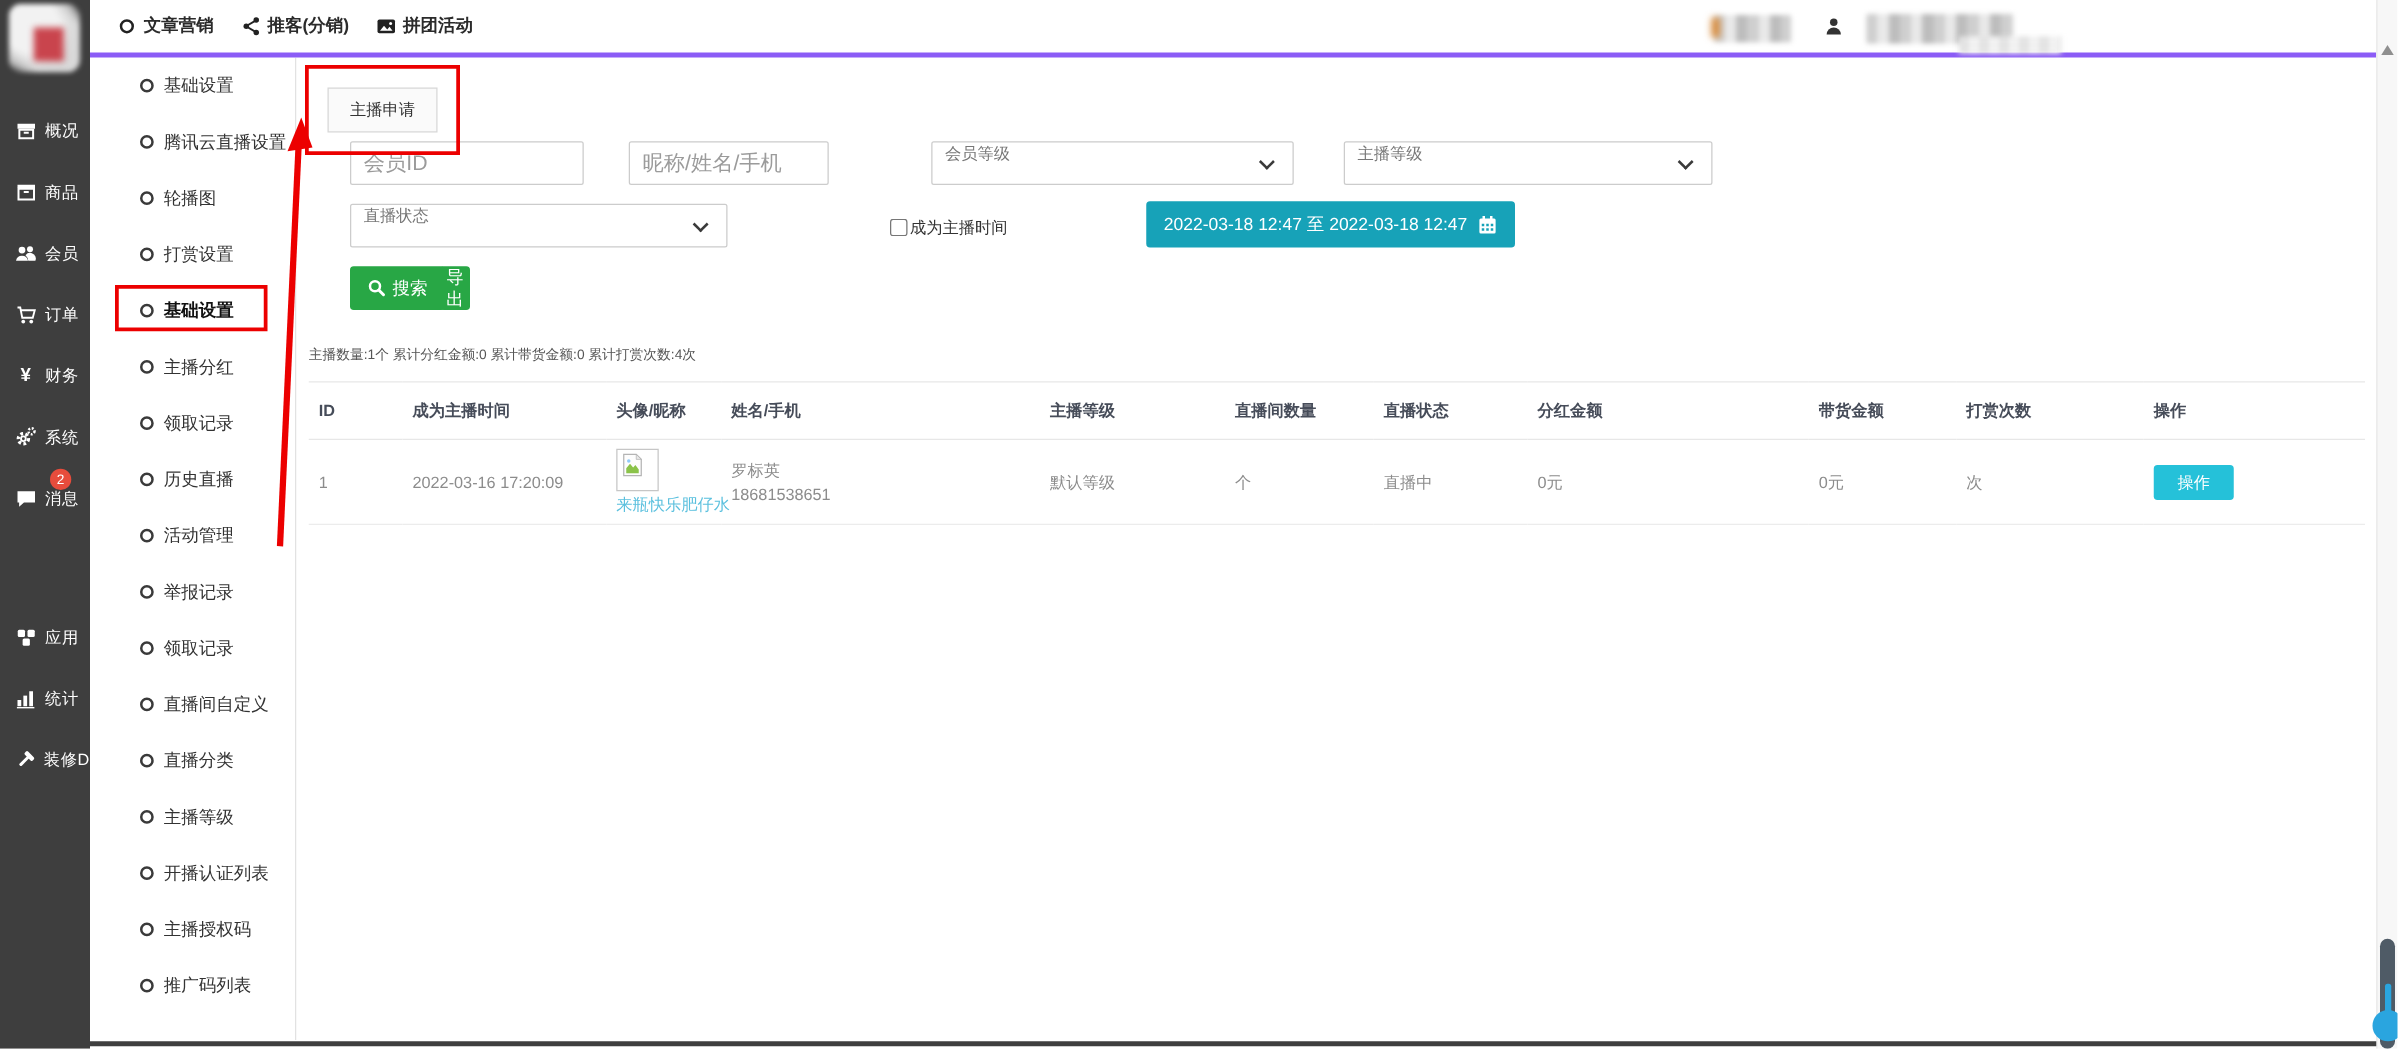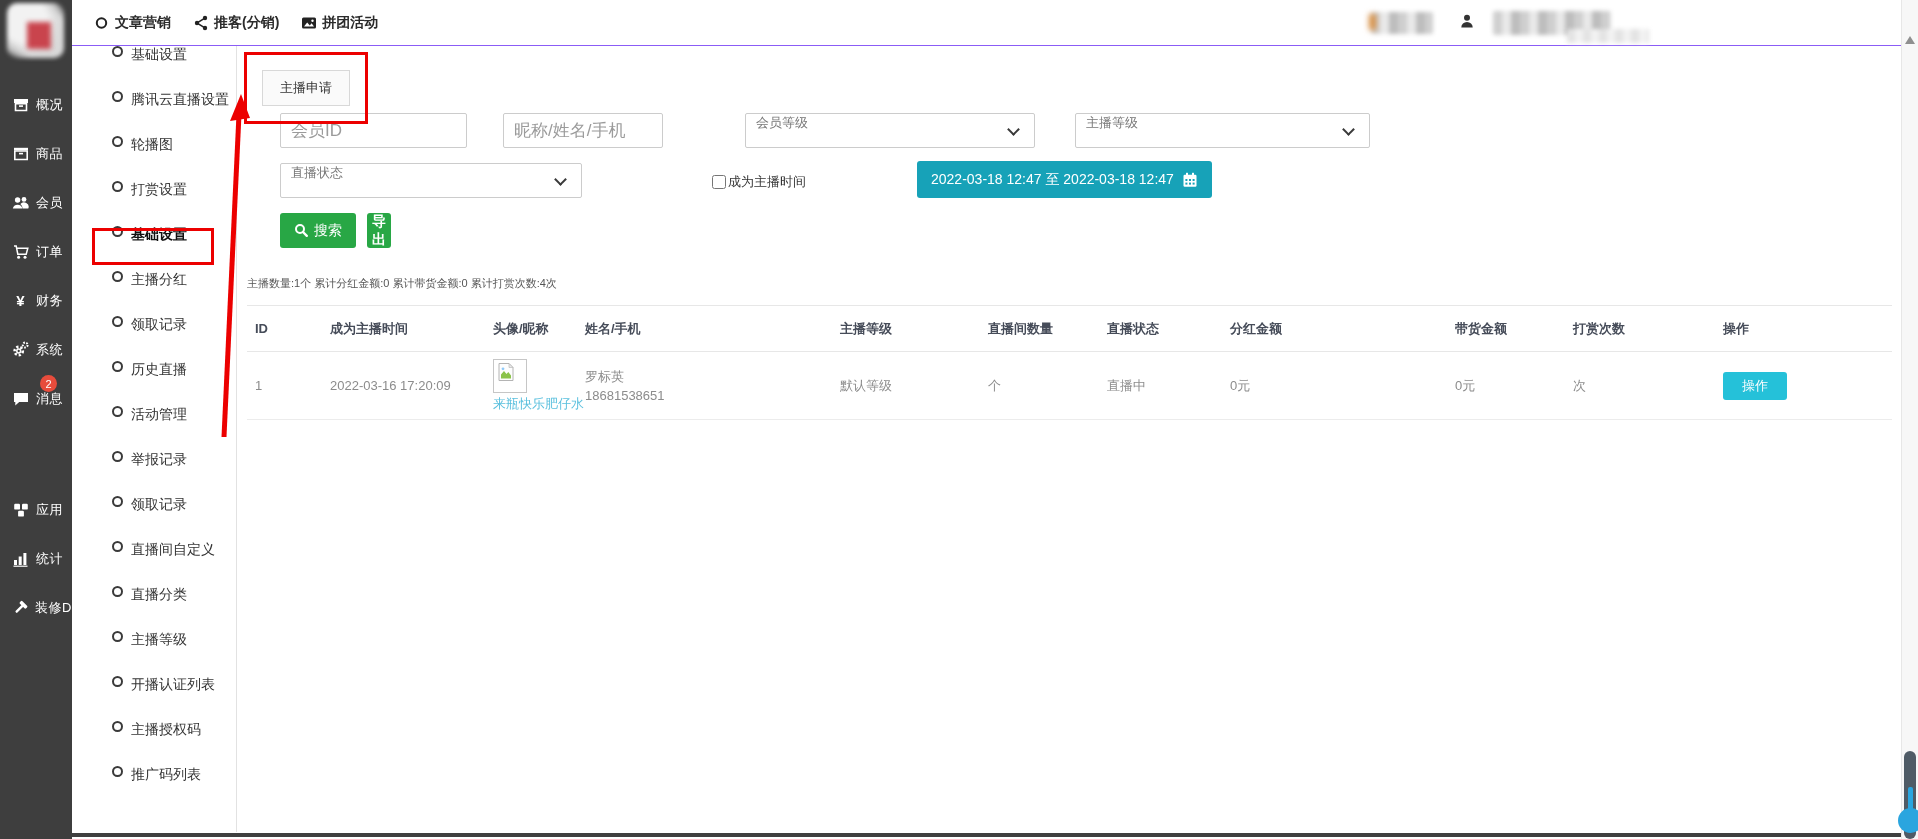--- a/index.html
+++ b/index.html
@@ -17,38 +17,38 @@
   .logo .redsq { position:absolute; left:27px; top:22px; width:24px; height:27px; background:#c9444d; filter:blur(2.5px); }
   .s-item { position:relative; height:49px; display:flex; align-items:center; padding-left:12px; color:#fff; cursor:pointer; }
   .s-item .s-ico { width:17px; height:17px; margin-right:7px; display:inline-flex; align-items:center; justify-content:center; }
   .s-item .s-lbl { font-size:13px; letter-spacing:.5px; white-space:nowrap; }
   .s-pad { height:18px; } .s-gap { height:62px; }
   .yen { font-size:15px; font-weight:bold; color:#fff; line-height:1; }
   .badge { position:absolute; top:1px; left:40px; min-width:17px; height:17px; border-radius:9px; background:#e74c3c;
     color:#fff; font-size:11px; display:flex; align-items:center; justify-content:center; padding:0 4px; }
 
   
-  .topbar { position:absolute; left:72px; top:0; right:17px; height:46px; background:#fff; border-bottom:1px solid #8b5cf6;
+  .topbar { position:absolute; left:72px; top:0; right:17px; height:46px; background:#fff; border-bottom:4px solid #8b5cf6;
     display:flex; align-items:center; z-index:4; }
   .t-item { display:flex; align-items:center; gap:5px; margin-left:22px; font-size:14px; font-weight:bold; color:#2b2b2b; cursor:pointer; }
   .t-item svg { display:block; }
   .t-right { position:absolute; right:290px; top:0; height:46px; display:flex; align-items:center; }
   .px-block { border-radius:2px; filter:blur(2px);
     background:repeating-linear-gradient(90deg,#cfcfcf 0 9px,#e9e9e9 9px 18px,#bdbdbd 18px 27px),
                linear-gradient(#ddd,#ddd); }
   .pxA { width:62px; height:22px; position:relative; }
   .pxA::before { content:""; position:absolute; left:-2px; top:2px; width:7px; height:16px; background:#d78b3c; filter:blur(2px); }
   .pxB { width:118px; height:24px; margin-left:14px; }
   .pxC { position:absolute; right:252px; top:29px; width:82px; height:14px; background:repeating-linear-gradient(90deg,#e3e3e3 0 8px,#f2f2f2 8px 16px); filter:blur(2px); }
   .person { margin-left:26px; margin-right:4px; }
 
   
   .submenu { position:absolute; left:72px; top:46px; width:165px; height:786px; background:#fff; border-right:1px solid #e2e2e2;
     overflow:hidden; z-index:3; }
-  .m-item { position:relative; height:45px; display:flex; align-items:flex-start; padding-left:40px; font-size:14px; color:#333; cursor:pointer; }
+  .m-item { position:relative; height:45px; display:flex; align-items:center; padding-left:40px; font-size:14px; color:#333; cursor:pointer; }
   .m-circle { width:11px; height:11px; border:2px solid #3a3a3a; border-radius:50%; margin-right:8px; flex:0 0 auto; }
   .m-item.active .m-lbl { font-weight:bold; color:#111; }
   .m-redbox { position:absolute; left:20px; top:2px; width:122px; height:37px; border:3px solid #ec0000; pointer-events:none; }
 
   
   .content { position:absolute; left:237px; top:46px; width:1664px; height:786px; background:#fff; z-index:2; }
 
   .tab-redbox { position:absolute; left:7px; top:6px; border:3px solid #ec0000; padding:15px; z-index:20; }
   .tab { background:#fafafa; border:1px solid #d8d8d8; color:#333; font-size:13px; padding:8px 17px; cursor:pointer; white-space:nowrap; }
 
@@ -355,21 +355,21 @@
       </svg>
   </button>
 
   <button class="btn-green" style="left:43px; top:167px; width:76px;">
     <svg width="15" height="15" viewBox="0 0 15 15">
         <circle cx="6" cy="6" r="4" fill="none" stroke="#fff" stroke-width="2"></circle>
         <line x1="9" y1="9" x2="12.8" y2="12.8" stroke="#fff" stroke-width="2.4" stroke-linecap="round"></line>
       </svg>
     <span>搜索</span>
   </button>
-  <button class="btn-green" style="left:130px; top:167px; width:24px;font-weight:bold;">
+  <button class="btn-green" style="left:115px; top:167px; width:24px;">
     <span>导出</span>
   </button>
 
   <div class="stats">主播数量:1个 累计分红金额:0 累计带货金额:0 累计打赏次数:4次</div>
 
   <table class="grid">
     <colgroup>
       <col style="width:75px">
         <col style="width:163px">
         <col style="width:92px">

